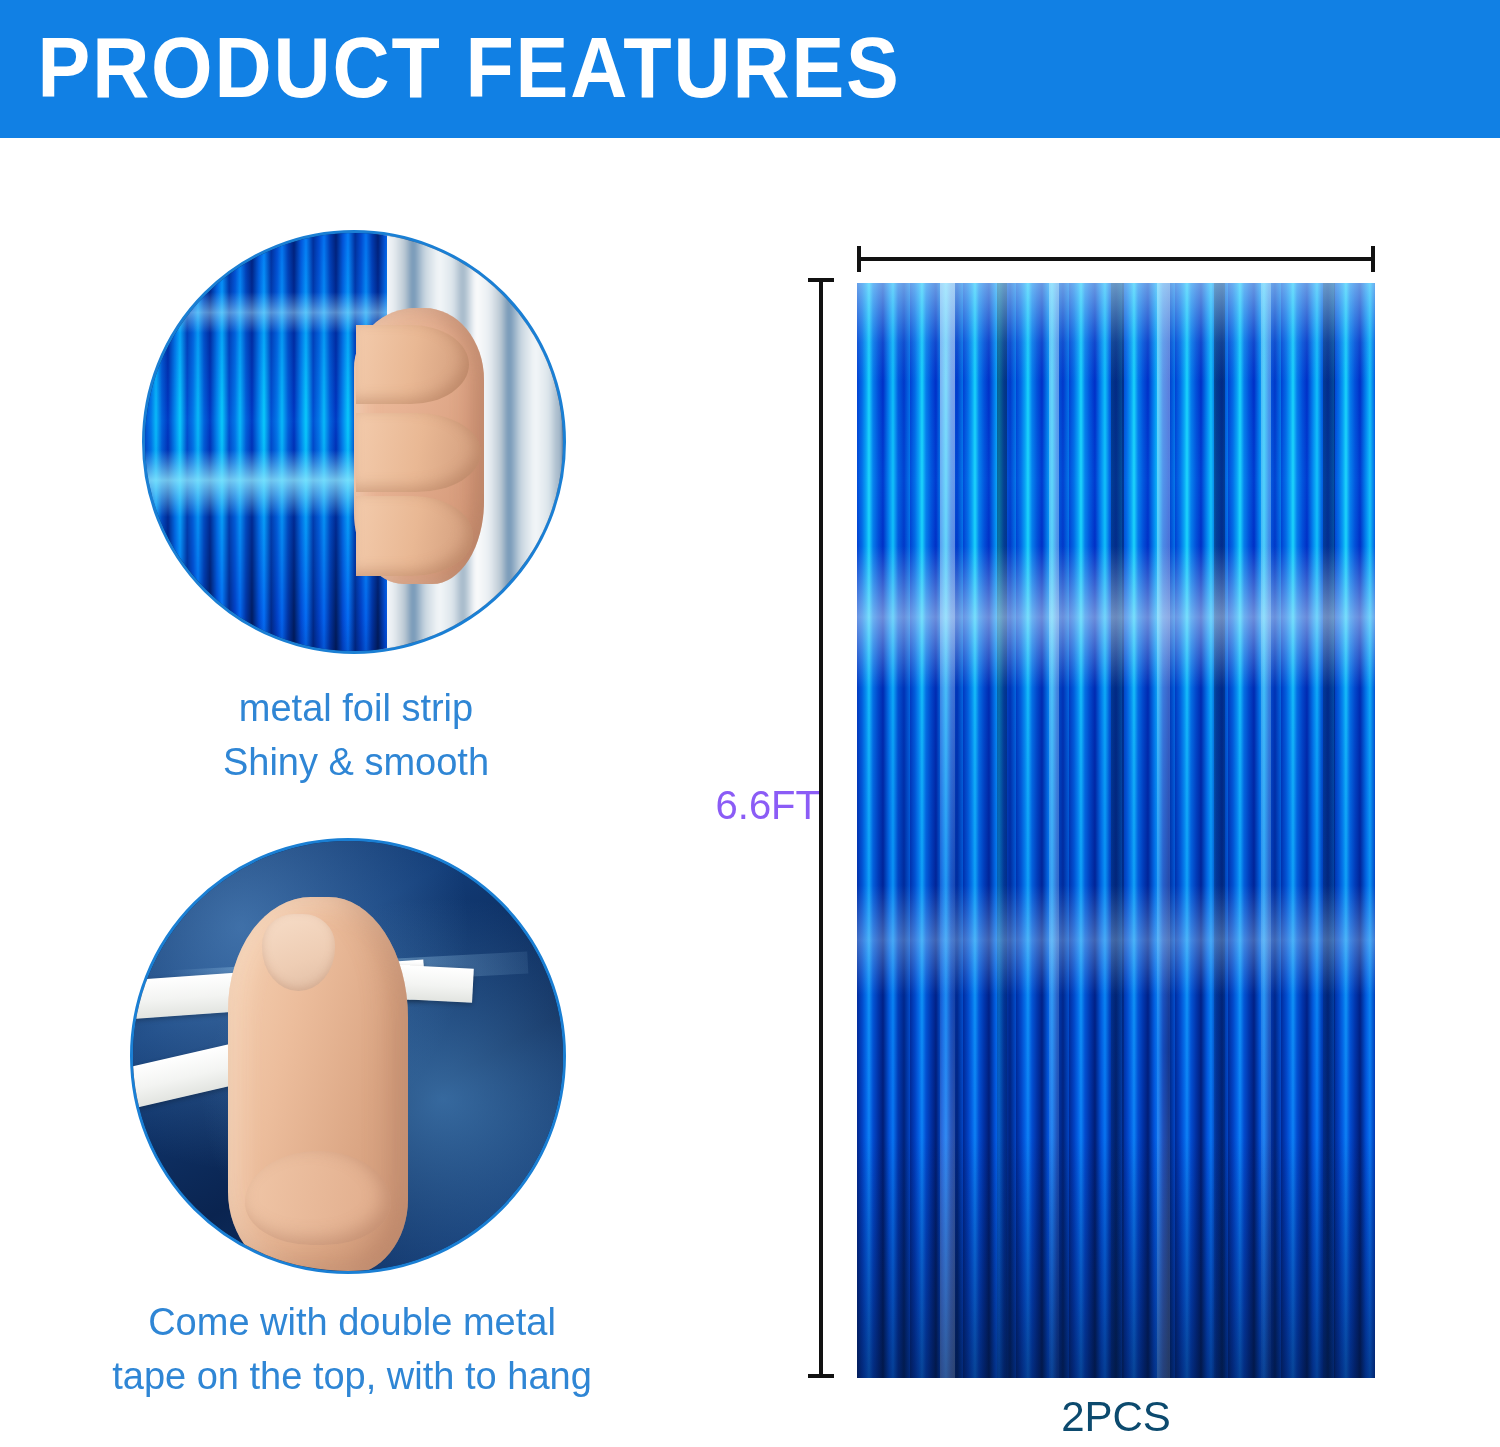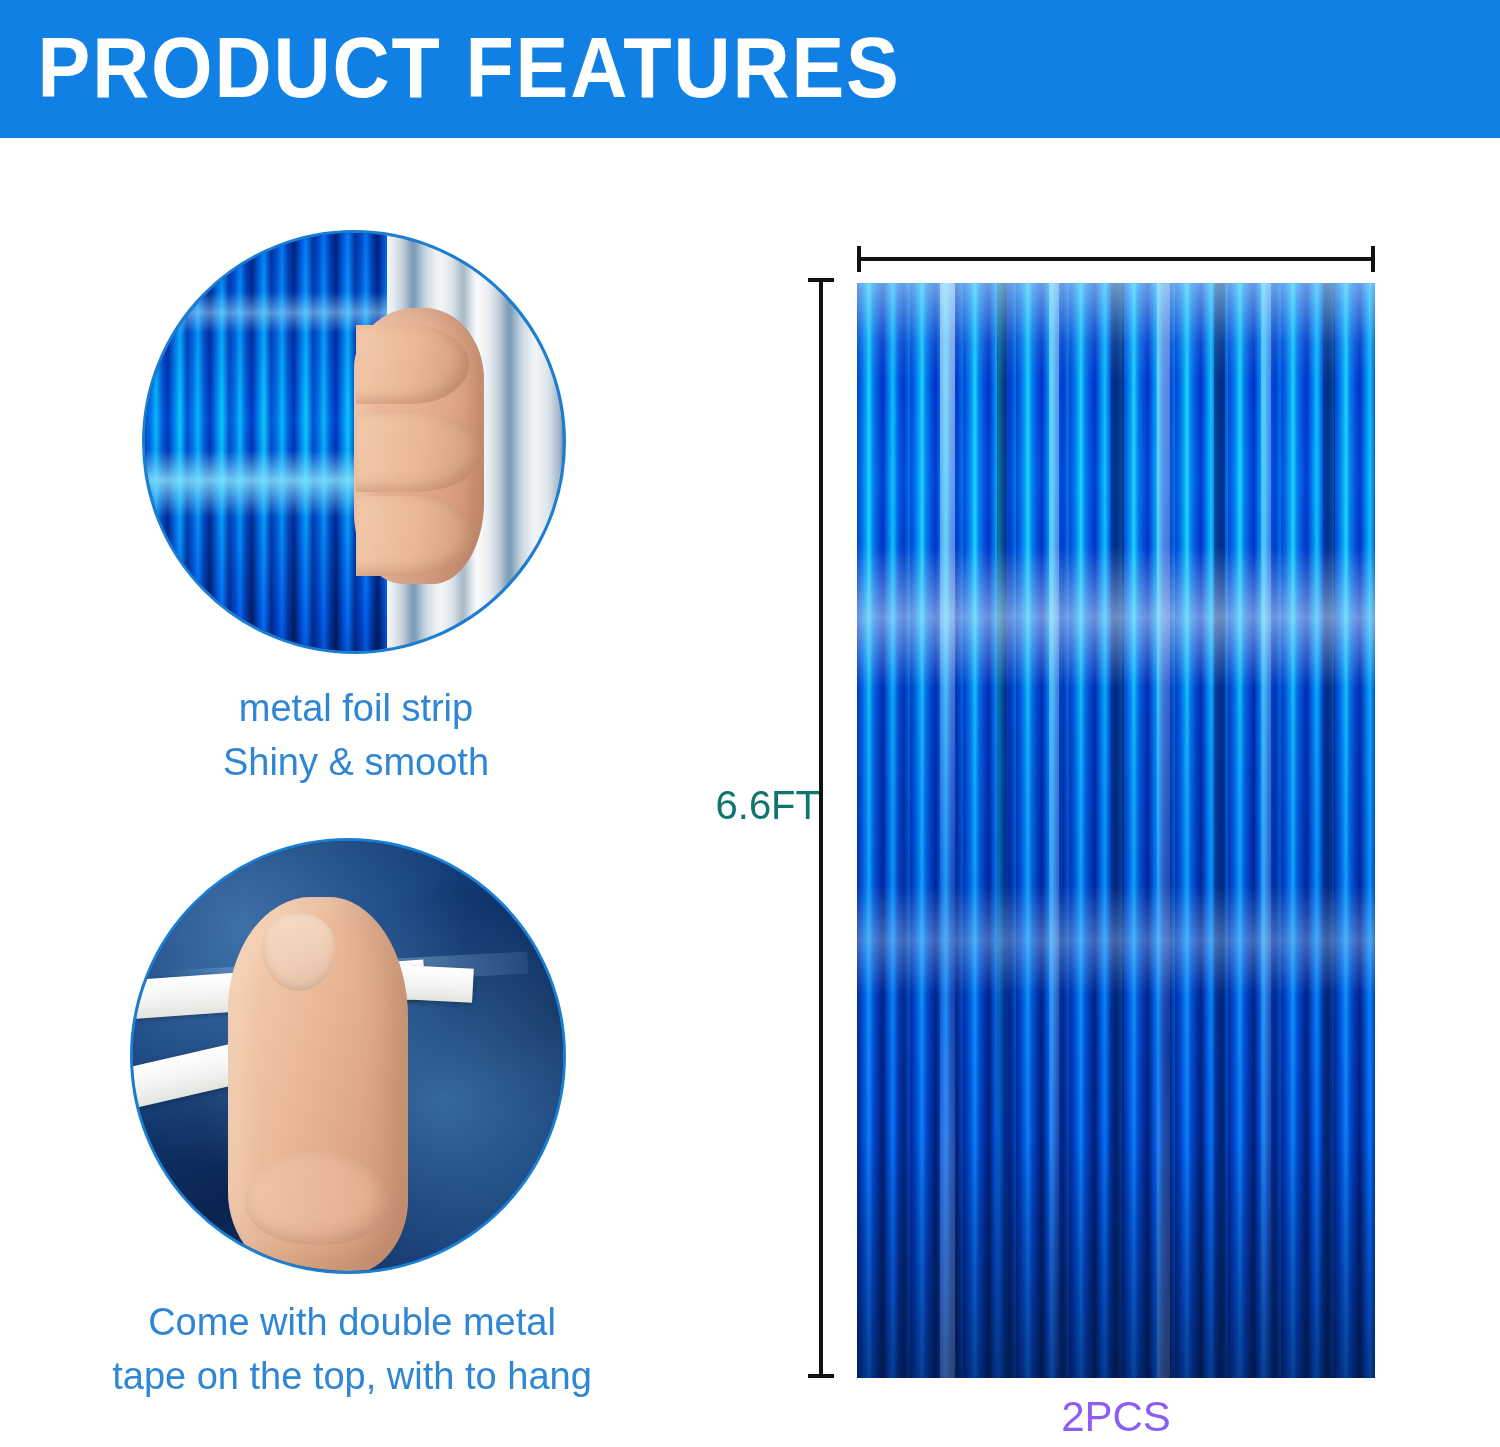--- a/index.html
+++ b/index.html
@@ -239,21 +239,21 @@
   }
   .dim-top-line .cap.left { left: 0; }
   .dim-top-line .cap.right { right: 0; }
 
   .dim-side-label {
     position: absolute;
     left: 10px;
     top: 645px;
     width: 150px;
     text-align: right;
-    color: #0f766e;
+    color: #8b5cf6;
     font-size: 40px;
   }
   .dim-side-line {
     position: absolute;
     left: 148px;
     top: 140px;
     width: 26px;
     height: 1100px;
   }
   .dim-side-line .bar {
@@ -331,21 +331,21 @@
   .curtain .streak.d2 { left: 49%; width: 2.5%; background: linear-gradient(180deg, rgba(3,24,55,0.5), rgba(3,24,55,0.2)); }
   .curtain .streak.d3 { left: 69%; width: 2%; background: linear-gradient(180deg, rgba(3,24,55,0.5), rgba(3,24,55,0.12)); }
   .curtain .streak.d4 { left: 90%; width: 2.2%; background: linear-gradient(180deg, rgba(3,24,55,0.45), rgba(3,24,55,0.18)); }
 
   .pcs-label {
     position: absolute;
     left: 197px;
     top: 1255px;
     width: 518px;
     text-align: center;
-    color: #8b5cf6;
+    color: #0c4a6e;
     font-size: 42px;
   }
 </style>
 </head>
 <body>
 
 <div class="header-banner">
   <div class="header-title">PRODUCT FEATURES</div>
 </div>
 

